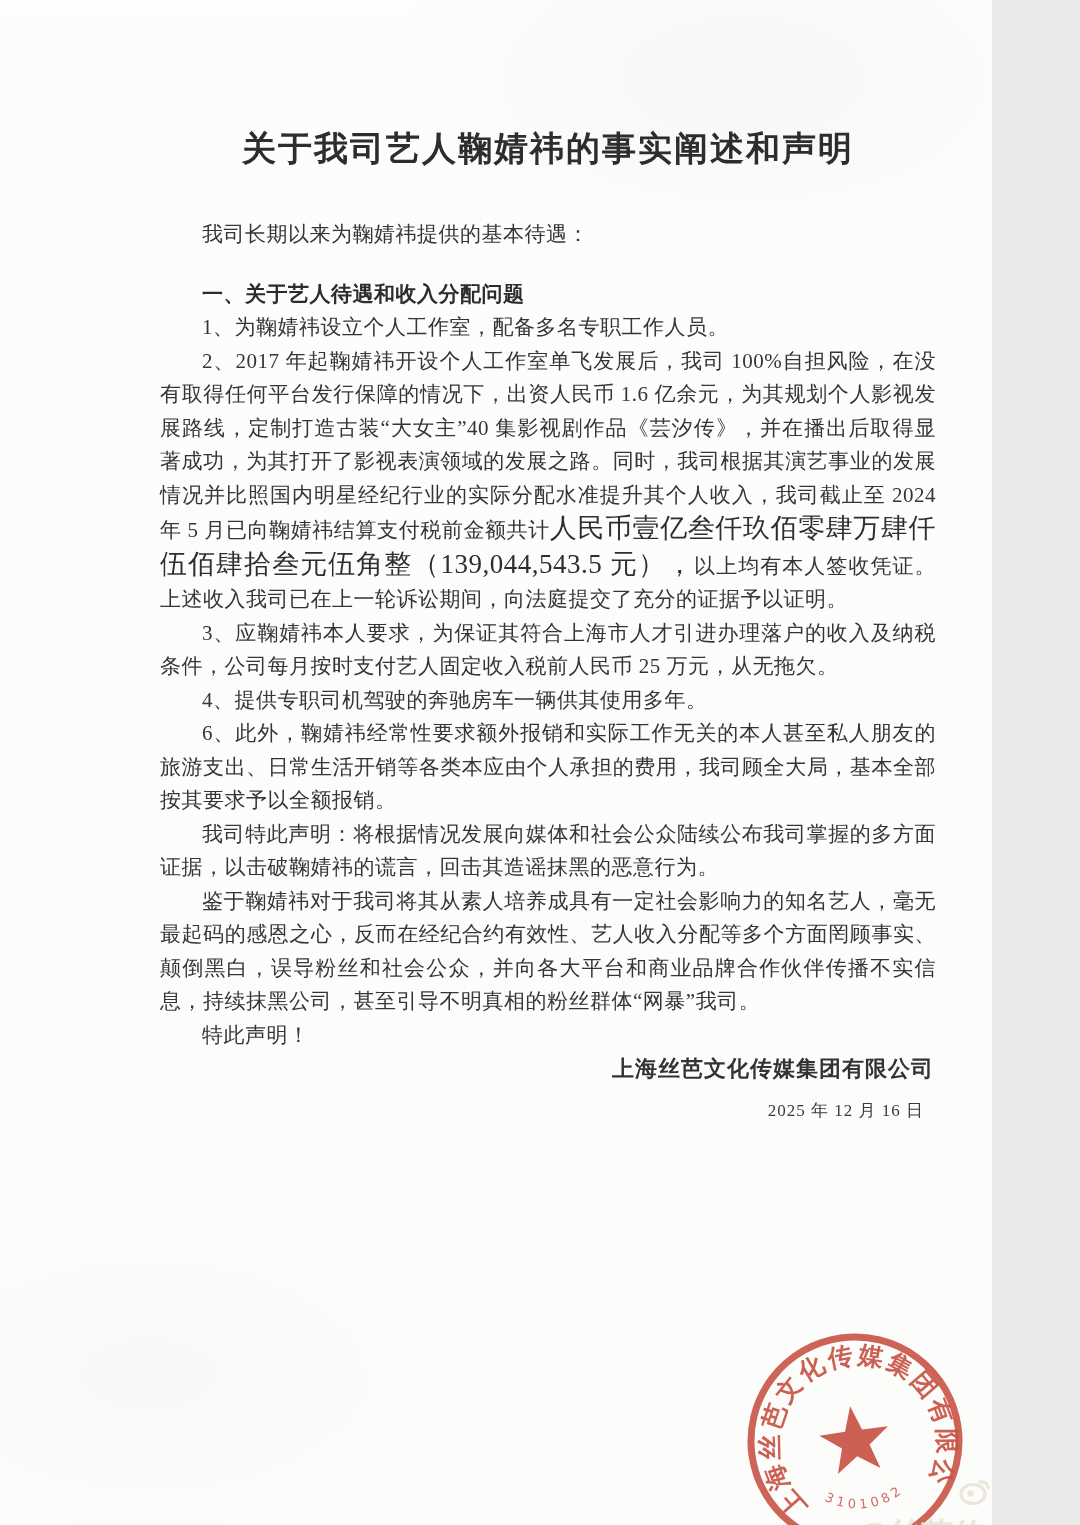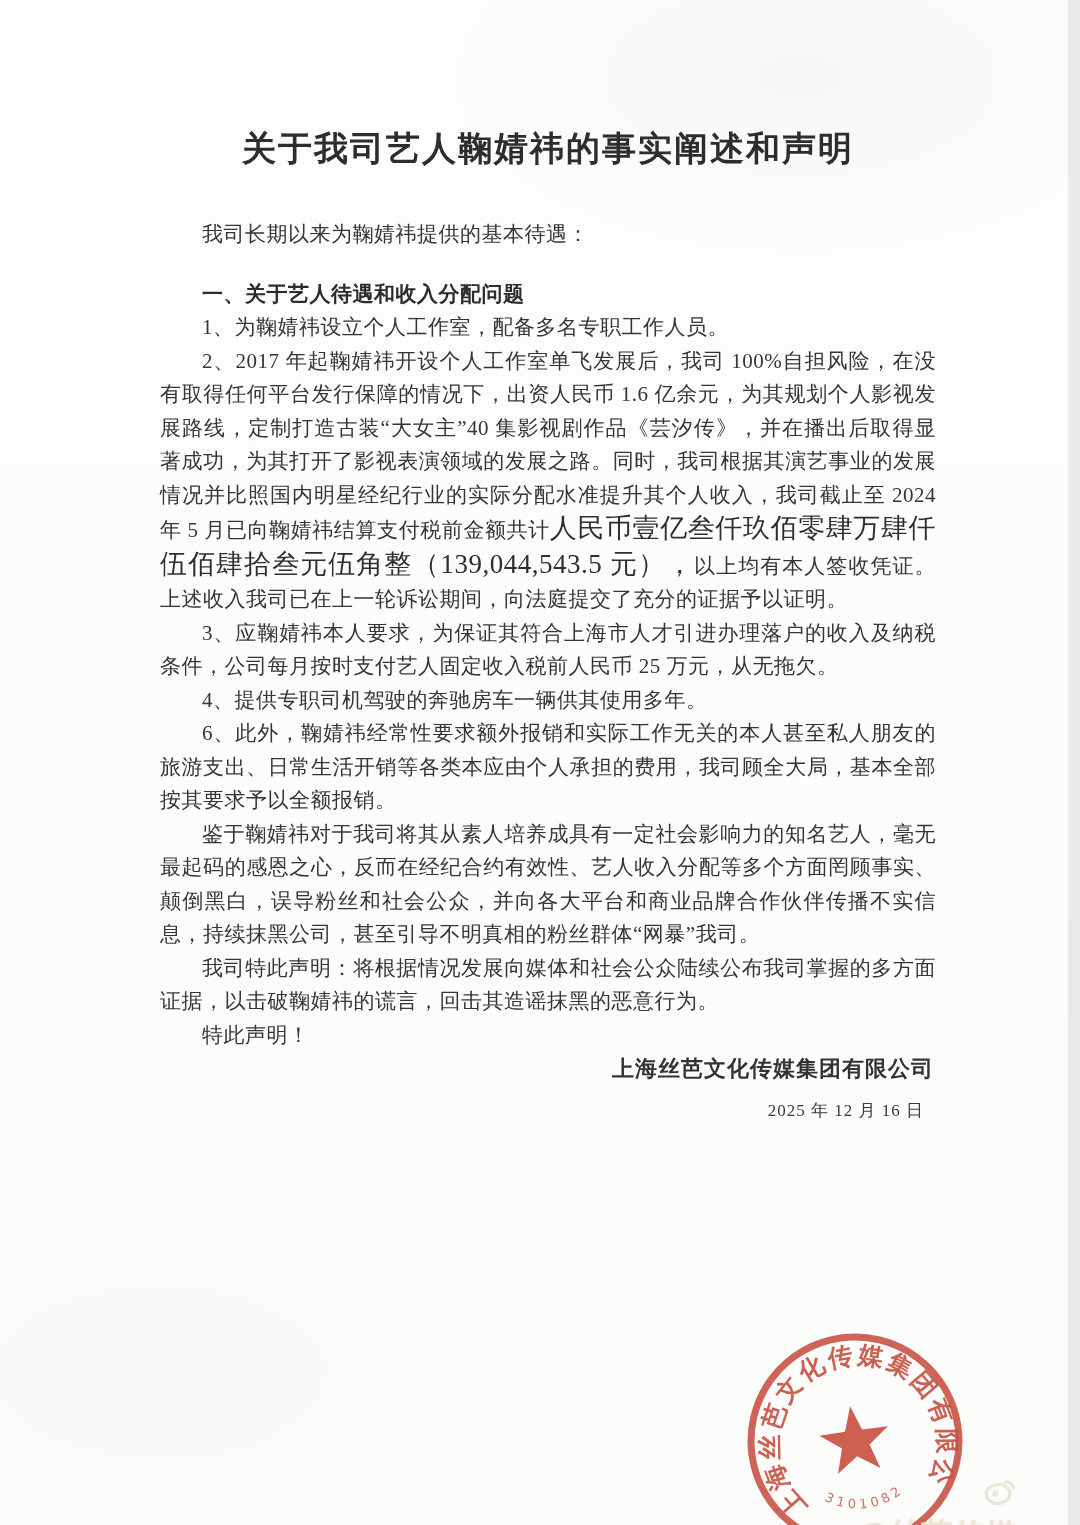--- a/index.html
+++ b/index.html
@@ -3,21 +3,21 @@
 <meta charset="utf-8">
 <style>
   html,body{margin:0;padding:0;}
   body{
     width:1080px;height:1525px;
     background:#e9e9e9;
     font-family:"Liberation Serif","DejaVu Serif",serif;
   }
   .page{
     position:relative;
-    width:1068px;height:1525px;
+    width:992px;height:1525px;
     overflow:hidden;
     background:
       radial-gradient(ellipse 600px 300px at 75% 5%, #f7f7f5 0%, rgba(255,255,255,0) 60%),
       radial-gradient(ellipse 500px 260px at 15% 90%, #f8f8f6 0%, rgba(255,255,255,0) 60%),
       linear-gradient(180deg,#fdfdfc 0%,#fcfcfa 100%);
     color:#333;
   }
   .content{
     position:absolute;
     left:160px; top:126px;
@@ -109,22 +109,22 @@
     <p class="para">我司长期以来为鞠婧祎提供的基本待遇：</p>
     <p class="para sec-heading first">一、关于艺人待遇和收入分配问题</p>
     <p class="para">1、为鞠婧祎设立个人工作室，配备多名专职工作人员。</p>
 
     <p class="para"><span>2、2017 年起鞠婧祎开设个人工作室单飞发展后，我司 100%自担风险，在没有取得任何平台发行保障的情况下，出资人民币 1.6 亿余元，为其规划个人影视发展路线，定制打造古装“大女主”40 集影视剧作品《芸汐传》，并在播出后取得显著成功，为其打开了影视表演领域的发展之路。同时，我司根据其演艺事业的发展情况并比照国内明星经纪行业的实际分配水准提升其个人收入，我司截止至 2024 年 5 月已向鞠婧祎结算支付税前金额共计</span><span class="amount-big">人民币壹亿叁仟玖佰零肆万肆仟伍佰肆拾叁元伍角整（139,044,543.5 元），</span><span>以上均有本人签收凭证。上述收入我司已在上一轮诉讼期间，向法庭提交了充分的证据予以证明。</span></p>
 
     <p class="para">3、应鞠婧祎本人要求，为保证其符合上海市人才引进办理落户的收入及纳税条件，公司每月按时支付艺人固定收入税前人民币 25 万元，从无拖欠。</p>
     <p class="para">4、提供专职司机驾驶的奔驰房车一辆供其使用多年。</p>
     <p class="para">6、此外，鞠婧祎经常性要求额外报销和实际工作无关的本人甚至私人朋友的旅游支出、日常生活开销等各类本应由个人承担的费用，我司顾全大局，基本全部按其要求予以全额报销。</p>
 
+    <p class="para">我司特此声明：将根据情况发展向媒体和社会公众陆续公布我司掌握的多方面证据，以击破鞠婧祎的谎言，回击其造谣抹黑的恶意行为。</p>
     <p class="para">鉴于鞠婧祎对于我司将其从素人培养成具有一定社会影响力的知名艺人，毫无最起码的感恩之心，反而在经纪合约有效性、艺人收入分配等多个方面罔顾事实、颠倒黑白，误导粉丝和社会公众，并向各大平台和商业品牌合作伙伴传播不实信息，持续抹黑公司，甚至引导不明真相的粉丝群体“网暴”我司。</p>
-    <p class="para">我司特此声明：将根据情况发展向媒体和社会公众陆续公布我司掌握的多方面证据，以击破鞠婧祎的谎言，回击其造谣抹黑的恶意行为。</p>
     <p class="para">特此声明！</p>
 
     <div class="sig-block">
       <div class="sig-company">上海丝芭文化传媒集团有限公司</div>
       <div class="sig-date">2025 年 12 月 16 日</div>
     </div>
   </div>
 
   <svg class="seal" viewBox="0 0 222 222" aria-hidden="true">
     <defs>

